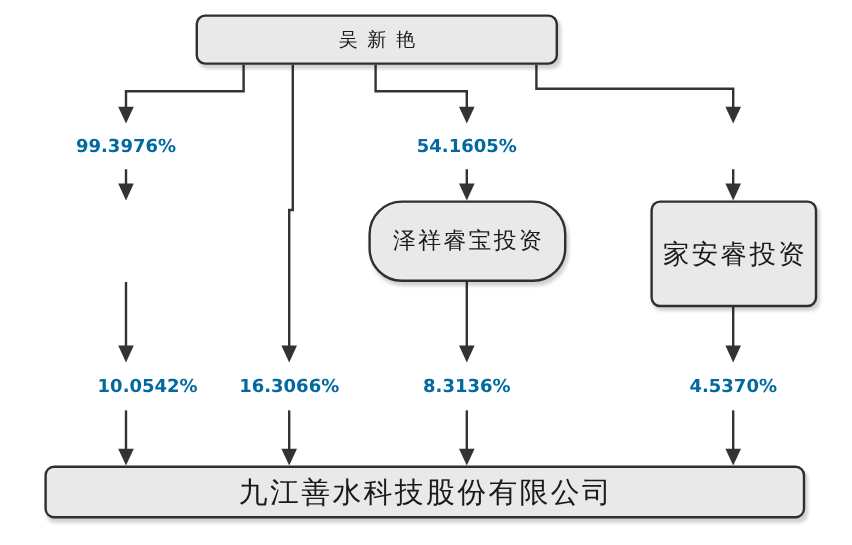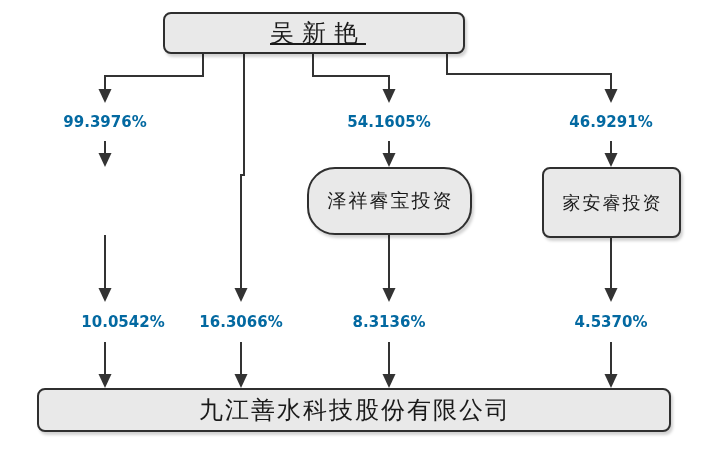--- a/index.html
+++ b/index.html
@@ -32,24 +32,24 @@
     border: 2.5px solid #2f2f2f;
     border-radius: 8px;
     box-shadow: 2px 3px 3px rgba(0,0,0,0.18);
     display: flex;
     align-items: center;
     justify-content: center;
     font-family: "Liberation Serif", "DejaVu Serif", serif;
     color: #1a1a1a;
     white-space: nowrap;
   }
-  .node-top    { left: 163px; top: 12px;  width: 302px; height: 42px; font-size: 24px; letter-spacing: 8px; padding-left: 8px; text-decoration: underline; }
+  .node-top    { left: 163px; top: 12px;  width: 302px; height: 42px; font-size: 16px; letter-spacing: 8px; padding-left: 8px; }
   .node-mid1   { left: 37px;  top: 167px; width: 141px; height: 68px; font-size: 19px; letter-spacing: 3px; padding-left: 3px; }
   .node-mid2   { left: 307px; top: 167px; width: 165px; height: 68px; font-size: 19px; letter-spacing: 2px; padding-left: 2px; border-radius: 28px; }
-  .node-mid3   { left: 542px; top: 167px; width: 139px; height: 71px; font-size: 18px; letter-spacing: 2px; padding-left: 2px; }
+  .node-mid3   { left: 542px; top: 167px; width: 139px; height: 89px; font-size: 22px; letter-spacing: 2px; padding-left: 2px; }
   .node-bottom { left: 37px;  top: 388px; width: 634px; height: 44px; font-size: 24px; letter-spacing: 2px; padding-left: 2px; }
   .pct {
     position: absolute;
     transform: translateX(-50%);
     font-family: "DejaVu Sans", "Liberation Sans", sans-serif;
     font-weight: 700;
     font-size: 15px;
     color: #0369a1;
     white-space: nowrap;
   }
@@ -125,19 +125,18 @@
     </g>
   </svg>
 
   <div class="node node-top">吴新艳</div>
   <div class="node node-mid2">泽祥睿宝投资</div>
   <div class="node node-mid3">家安睿投资</div>
   <div class="node node-bottom">九江善水科技股份有限公司</div>
 
   <span class="pct pct-1">99.3976%</span>
   <span class="pct pct-2">54.1605%</span>
-  <span class="pct pct-3">46.9291%</span>
   <span class="pct pct-4">10.0542%</span>
   <span class="pct pct-5">16.3066%</span>
   <span class="pct pct-6">8.3136%</span>
   <span class="pct pct-7">4.5370%</span>
 
 </div>
 
 </body></html>

